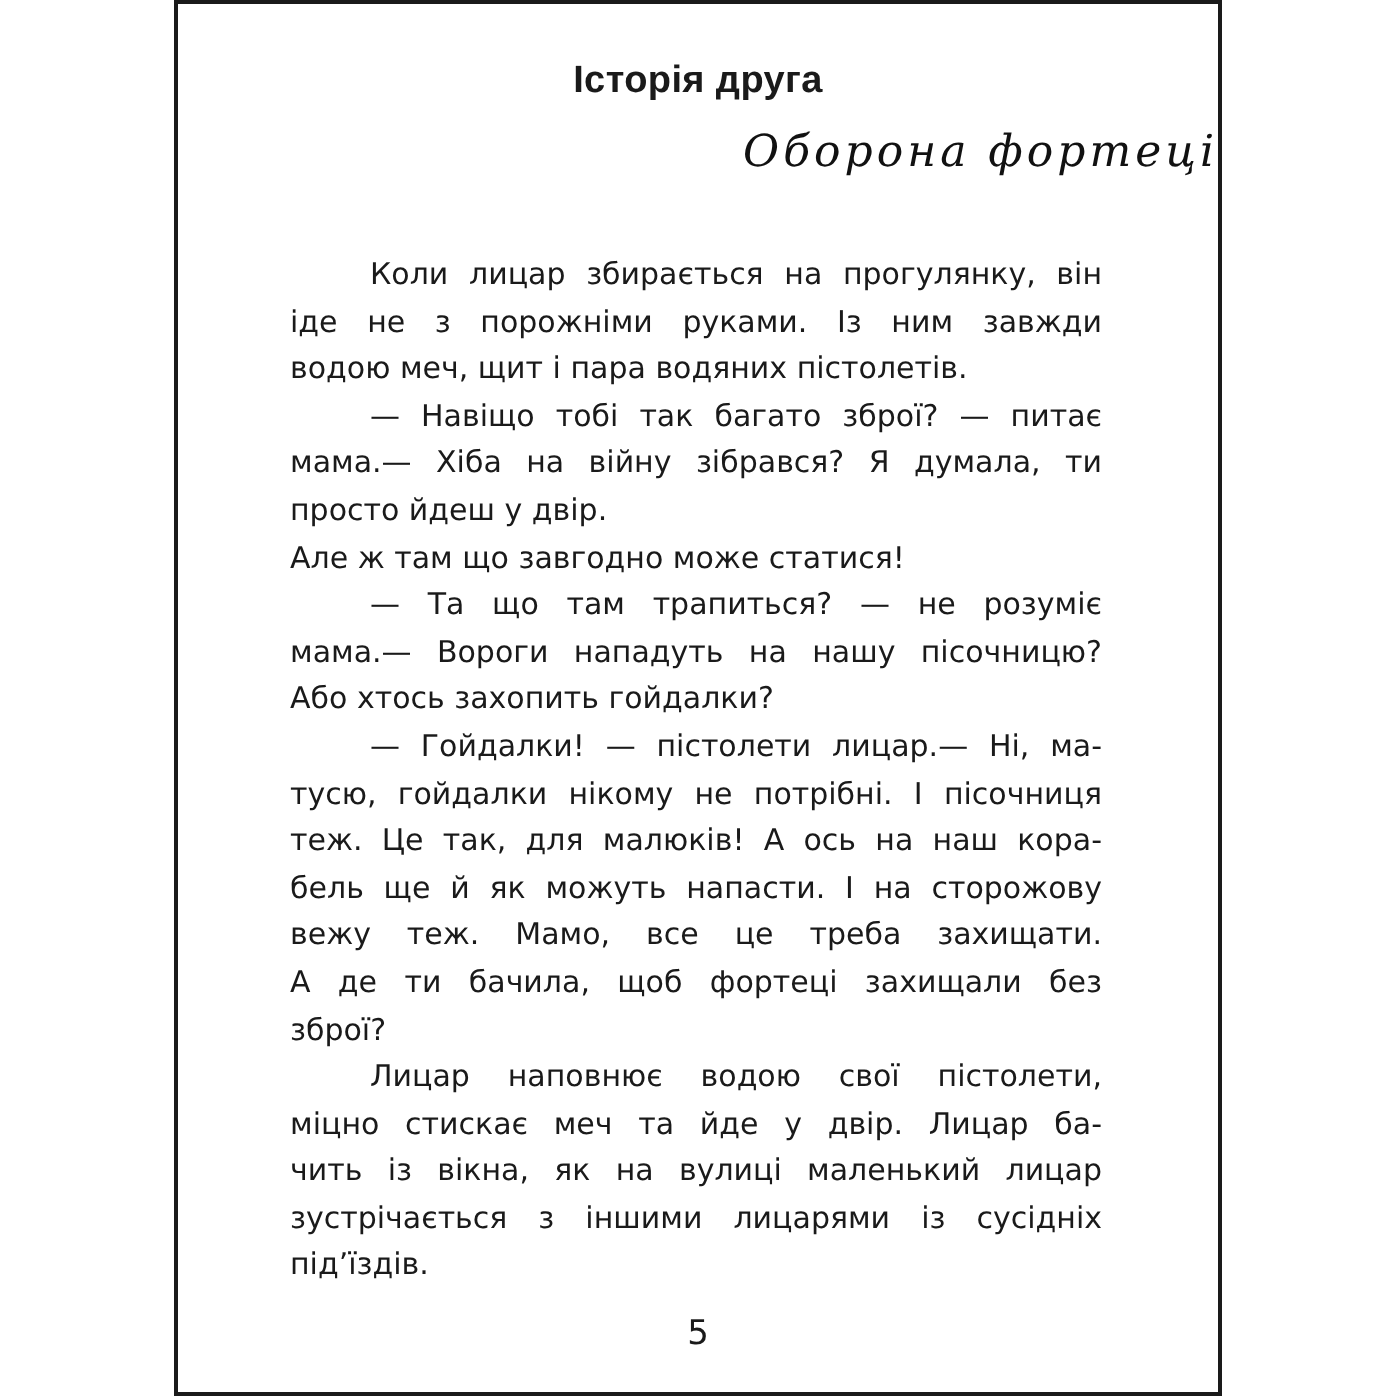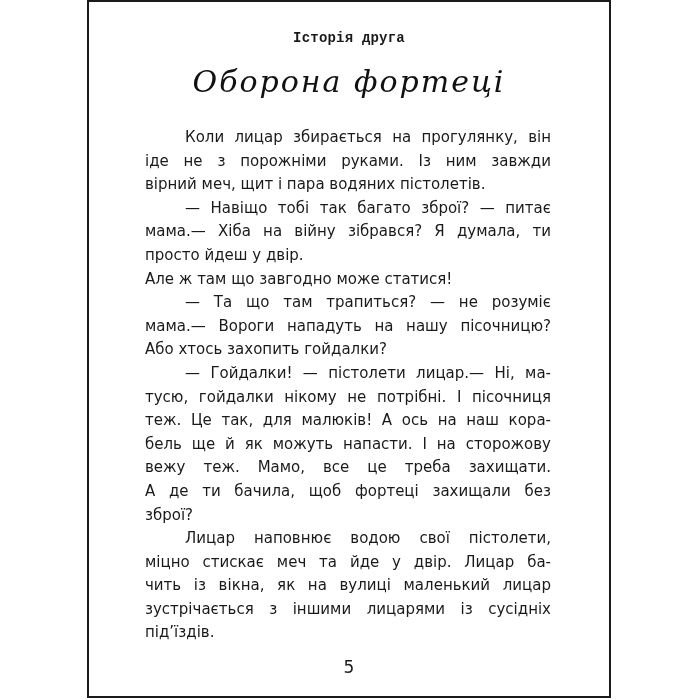--- a/index.html
+++ b/index.html
@@ -4,26 +4,26 @@
 <style>
   html, body { margin:0; padding:0; background:#ffffff; }
   body { width:700px; height:700px; position:relative; overflow:hidden; }
   .page {
     position:absolute; left:87px; top:0; width:524px; height:698px;
     box-sizing:border-box; border:2px solid #1a1a1a; border-bottom-width:2px;
     background:#ffffff;
   }
   .story-label {
     position:absolute; left:0; right:0; top:28px; text-align:center;
-    font-family:Liberation Mono, monospace; font-weight:bold; font-size:14px;
+    font-family:Liberation Sans, sans-serif; font-weight:bold; font-size:19px;
     color:#1a1a1a; letter-spacing:0.2px;
   }
   .title {
-    position:absolute; left:0; right:0; top:62px; text-align:center;
-    font-family:"DejaVu Serif", serif; font-size:30px; color:#111;
+    position:absolute; left:0; right:0; top:62px; text-align:right;
+    font-family:"DejaVu Serif", serif; font-size:22px; color:#111;
     letter-spacing:2px; font-style:italic;
   }
   .body-text {
     position:absolute; left:56px; width:406px; top:124px;
     font-family:"DejaVu Sans", sans-serif; font-size:15px; line-height:23.6px;
     color:#1a1a1a;
   }
   .line { display:block; text-align:justify; text-align-last:justify; white-space:nowrap; }
   .line.last { text-align-last:left; }
   .line.indent { padding-left:40px; }
@@ -34,21 +34,21 @@
 </style>
 </head>
 <body>
 
 <div class="page">
   <div class="story-label">Історія друга</div>
   <div class="title">Оборона фортеці</div>
   <div class="body-text" id="story-body">
       <span class="line indent">Коли лицар збирається на прогулянку, він</span>
       <span class="line">іде не з порожніми руками. Із ним завжди</span>
-      <span class="line last">вірний меч, щит і пара водяних пістолетів.</span>
+      <span class="line last">водою меч, щит і пара водяних пістолетів.</span>
       <span class="line indent">— Навіщо тобі так багато зброї? — питає</span>
       <span class="line">мама.— Хіба на війну зібрався? Я думала, ти</span>
       <span class="line last">просто йдеш у двір.</span>
       <span class="line last">Але ж там що завгодно може статися!</span>
       <span class="line indent">— Та що там трапиться? — не розуміє</span>
       <span class="line">мама.— Вороги нападуть на нашу пісочницю?</span>
       <span class="line last">Або хтось захопить гойдалки?</span>
       <span class="line indent">— Гойдалки! — пістолети лицар.— Ні, ма-</span>
       <span class="line">тусю, гойдалки нікому не потрібні. І пісочниця</span>
       <span class="line">теж. Це так, для малюків! А ось на наш кора-</span>

